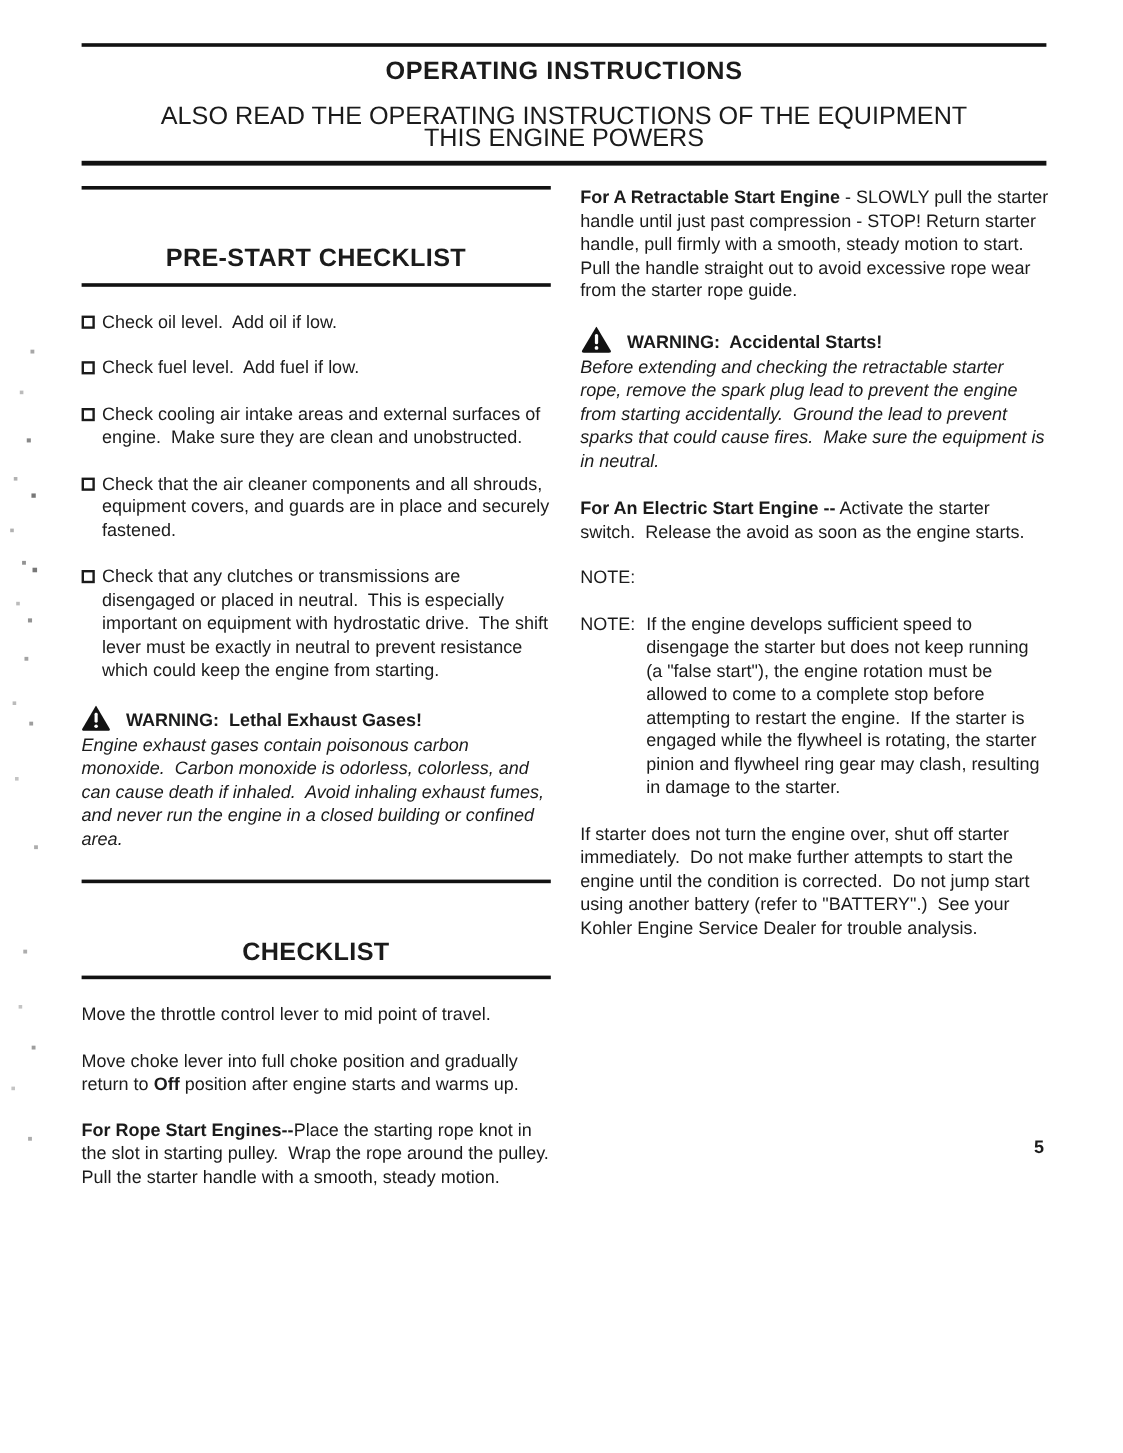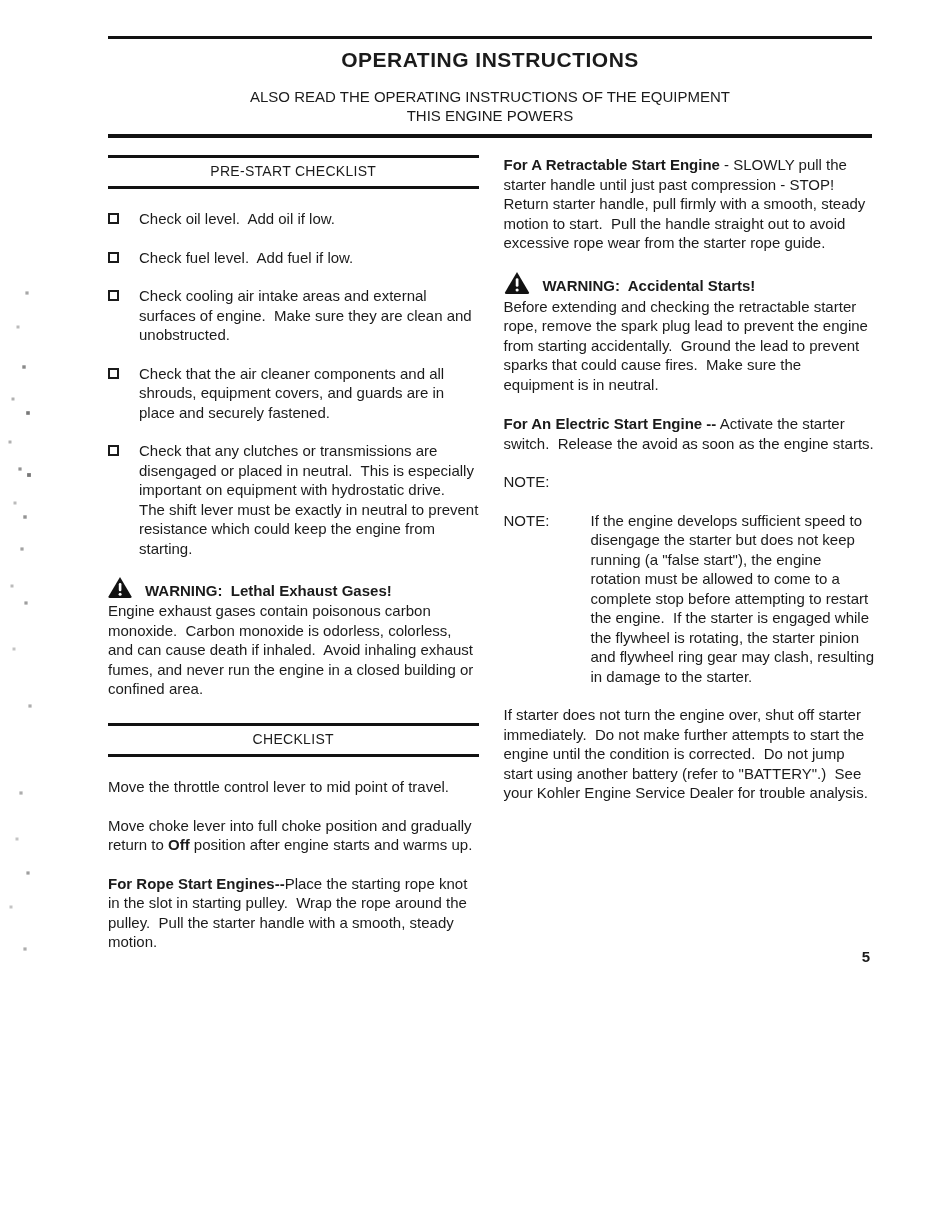--- a/index.html
+++ b/index.html
@@ -7,71 +7,70 @@
   .page {
     position: relative;
     width: 936px;
     height: 992px;
     background: #ffffff;
     color: #1b1b1b;
     font-family: "Liberation Sans", sans-serif;
     font-size: 15px;
     line-height: 1.3;
     overflow: hidden;
-    padding-left: 40px;
   }
   
   .header { margin: 0 64px 0 68px; text-align: center; }
   .rule { background: #121212; }
   .rule-top { height: 3px; margin-top: 36px; }
   .page-title {
     font-size: 21px;
     font-weight: bold;
     letter-spacing: 0.5px;
     margin-top: 7px;
   }
-  .subtitle { margin-top: 14px; font-size: 15px; line-height: 19px; }
+  .subtitle { margin-top: 14px; font-size: 21px; line-height: 19px; }
   .rule-header-bottom { height: 4px; margin-top: 9px; }
 
   
   .columns { display: flex; gap: 25px; margin: 17px 62px 0 68px; }
   .col { flex: 1 1 0; min-width: 0; }
 
   .section-head {
     border-top: 3px solid #121212;
     border-bottom: 3px solid #121212;
     text-align: center;
     padding: 4px 0 6px;
     margin-bottom: 20px;
   }
-  .section-head h2 { font-size: 14px; font-weight: normal; letter-spacing: 0.3px; }
-
-  .check-item { display: flex; gap: 20px; margin-bottom: 19px; }
+  .section-head h2 { font-size: 21px; font-weight: bold; letter-spacing: 0.3px; margin-top: 40px; }
+
+  .check-item { display: flex; gap: 6px; margin-bottom: 19px; }
   .checkbox {
     flex: 0 0 auto;
     width: 11px; height: 11px;
     border: 2px solid #1b1b1b;
     margin-top: 4px;
   }
   .pre { white-space: pre-wrap; }
 
   .warning-head {
     display: flex;
     align-items: flex-end;
     gap: 13px;
     font-weight: bold;
     margin: 2px 0 1px;
   }
   .warn-icon { flex: 0 0 auto; display: block; margin-bottom: 1px; }
-  .warn-body { margin-bottom: 20px; }
+  .warn-body { font-style: italic; margin-bottom: 20px; }
 
   p.body { margin-bottom: 19px; }
   .starting-section-head { margin-top: 24px; }
 
-  .note { display: flex; margin-bottom: 19px; gap: 32px; }
+  .note { display: flex; margin-bottom: 19px; }
   .note-label { flex: 0 0 55px; }
   .note-text { flex: 1 1 auto; }
 
   .page-number {
     position: absolute;
     right: 66px;
     bottom: 26px;
     font-weight: bold;
     font-size: 15px;
   }

